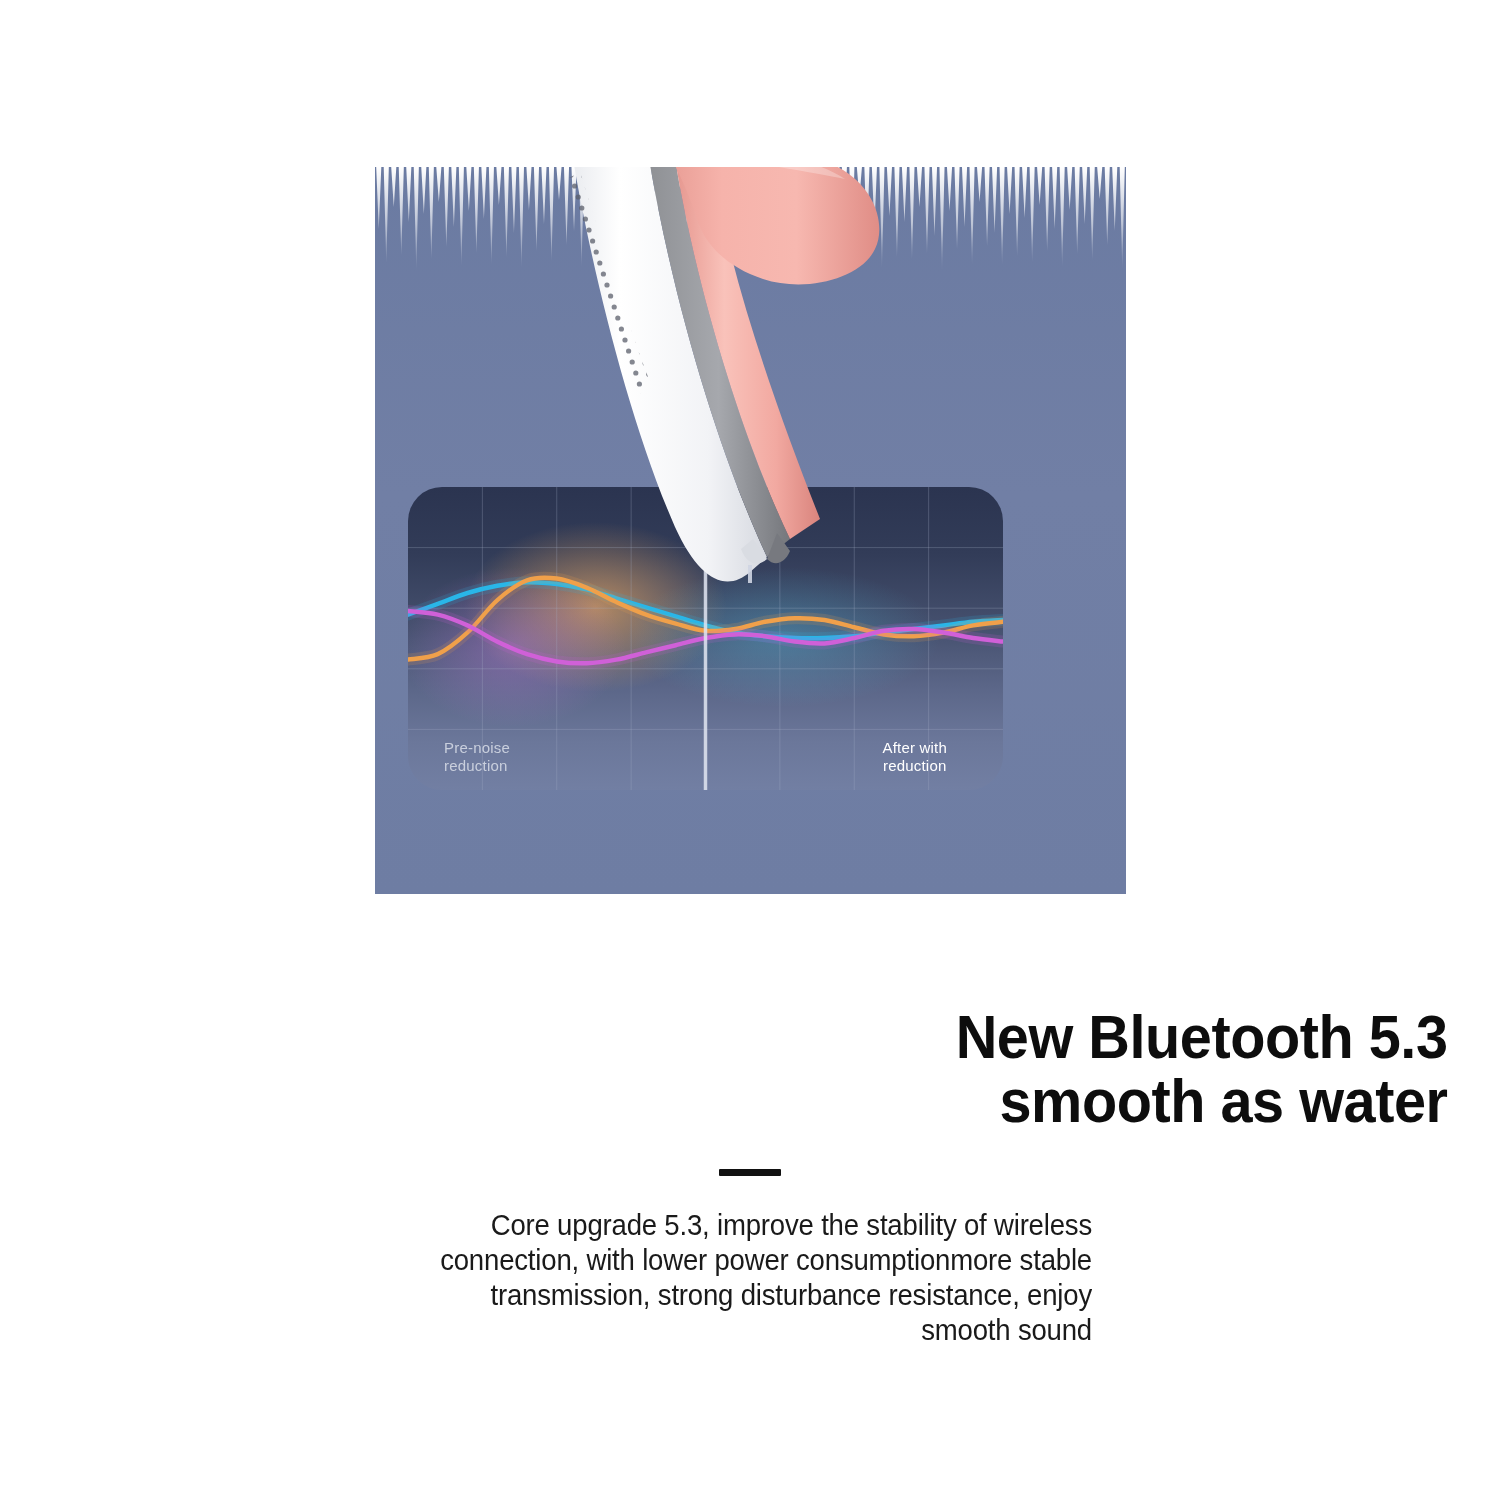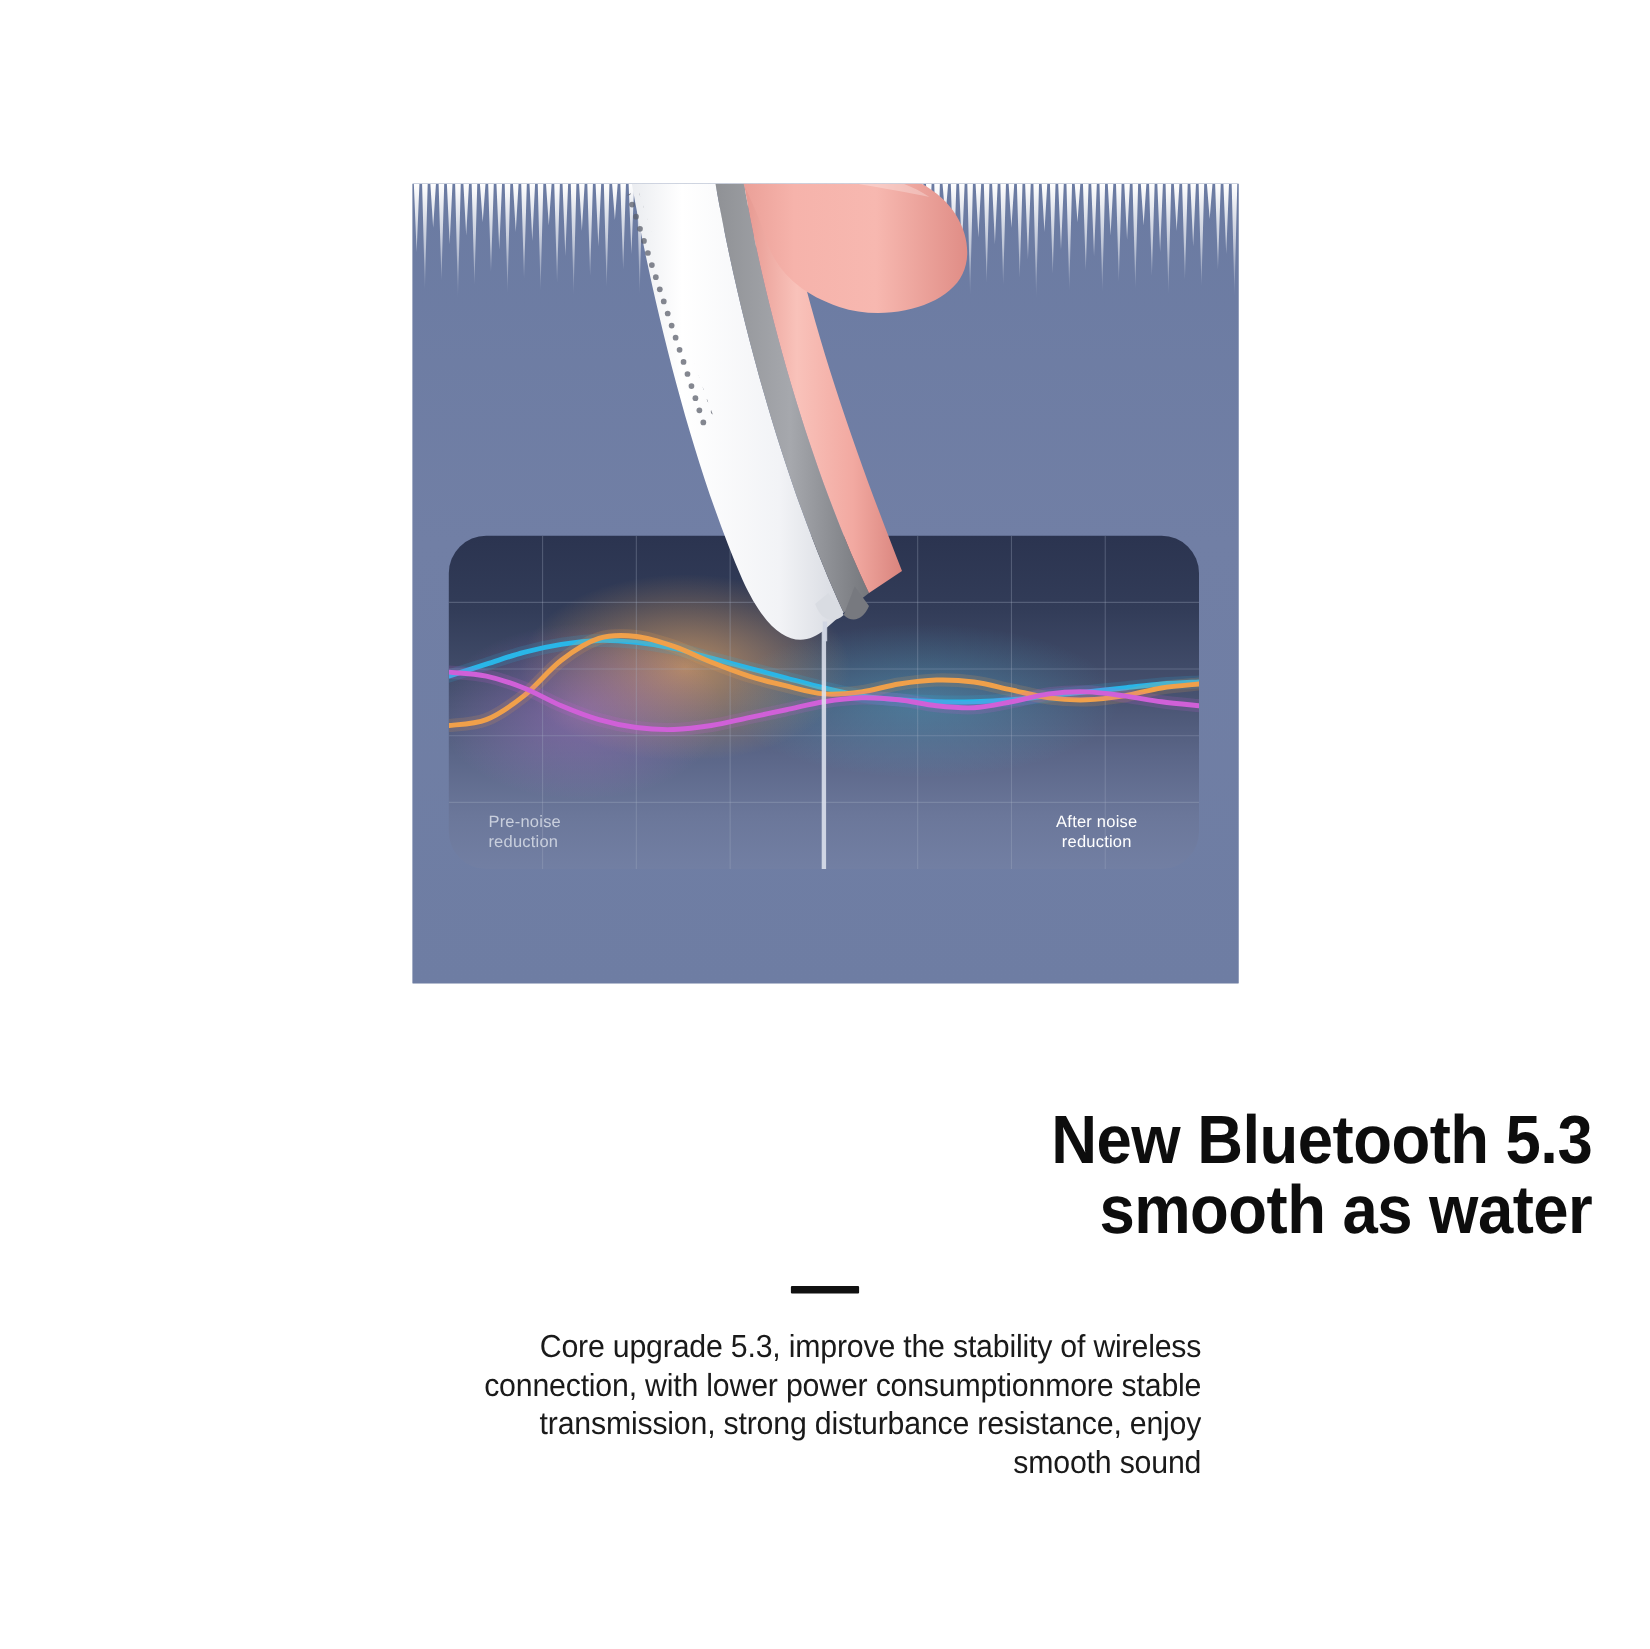--- a/index.html
+++ b/index.html
@@ -39,21 +39,21 @@
     top: 0;
     width: 751px;
     height: 130px;
   }
 
   
   .chart-card {
     position: absolute;
     left: 33px;   
     top: 320px;   
-    width: 682px; 
+    width: 595px; 
     height: 303px;
     border-radius: 34px;
     overflow: hidden;
     background: linear-gradient(180deg,
                 #2b3450 0%,
                 #323c58 22%,
                 #45506e 46%,
                 #5b6688 66%,
                 #6b779a 84%,
                 #727fa3 100%);
@@ -201,21 +201,21 @@
         </g>
 
       <line id="divider-line" x1="341.0" y1="78" x2="341.0" y2="303" stroke="#dfe4f0" stroke-opacity="0.85" stroke-width="4"></line>
     </svg>
 
     <div class="chart-label label-pre">
       <span>Pre-noise</span><br>
       <span>reduction</span>
     </div>
     <div class="chart-label label-post">
-      <span>After noise</span><br>
+      <span>After with</span><br>
       <span>reduction</span>
     </div>
   </div>
 
   <svg class="earbud" viewBox="0 0 751 727">
     <defs>
       <linearGradient id="budPink" x1="0" y1="0" x2="1" y2="0">
         <stop offset="0%" stop-color="#e79a92"></stop>
         <stop offset="28%" stop-color="#f6b3ab"></stop>
         <stop offset="62%" stop-color="#f7b8b0"></stop>

